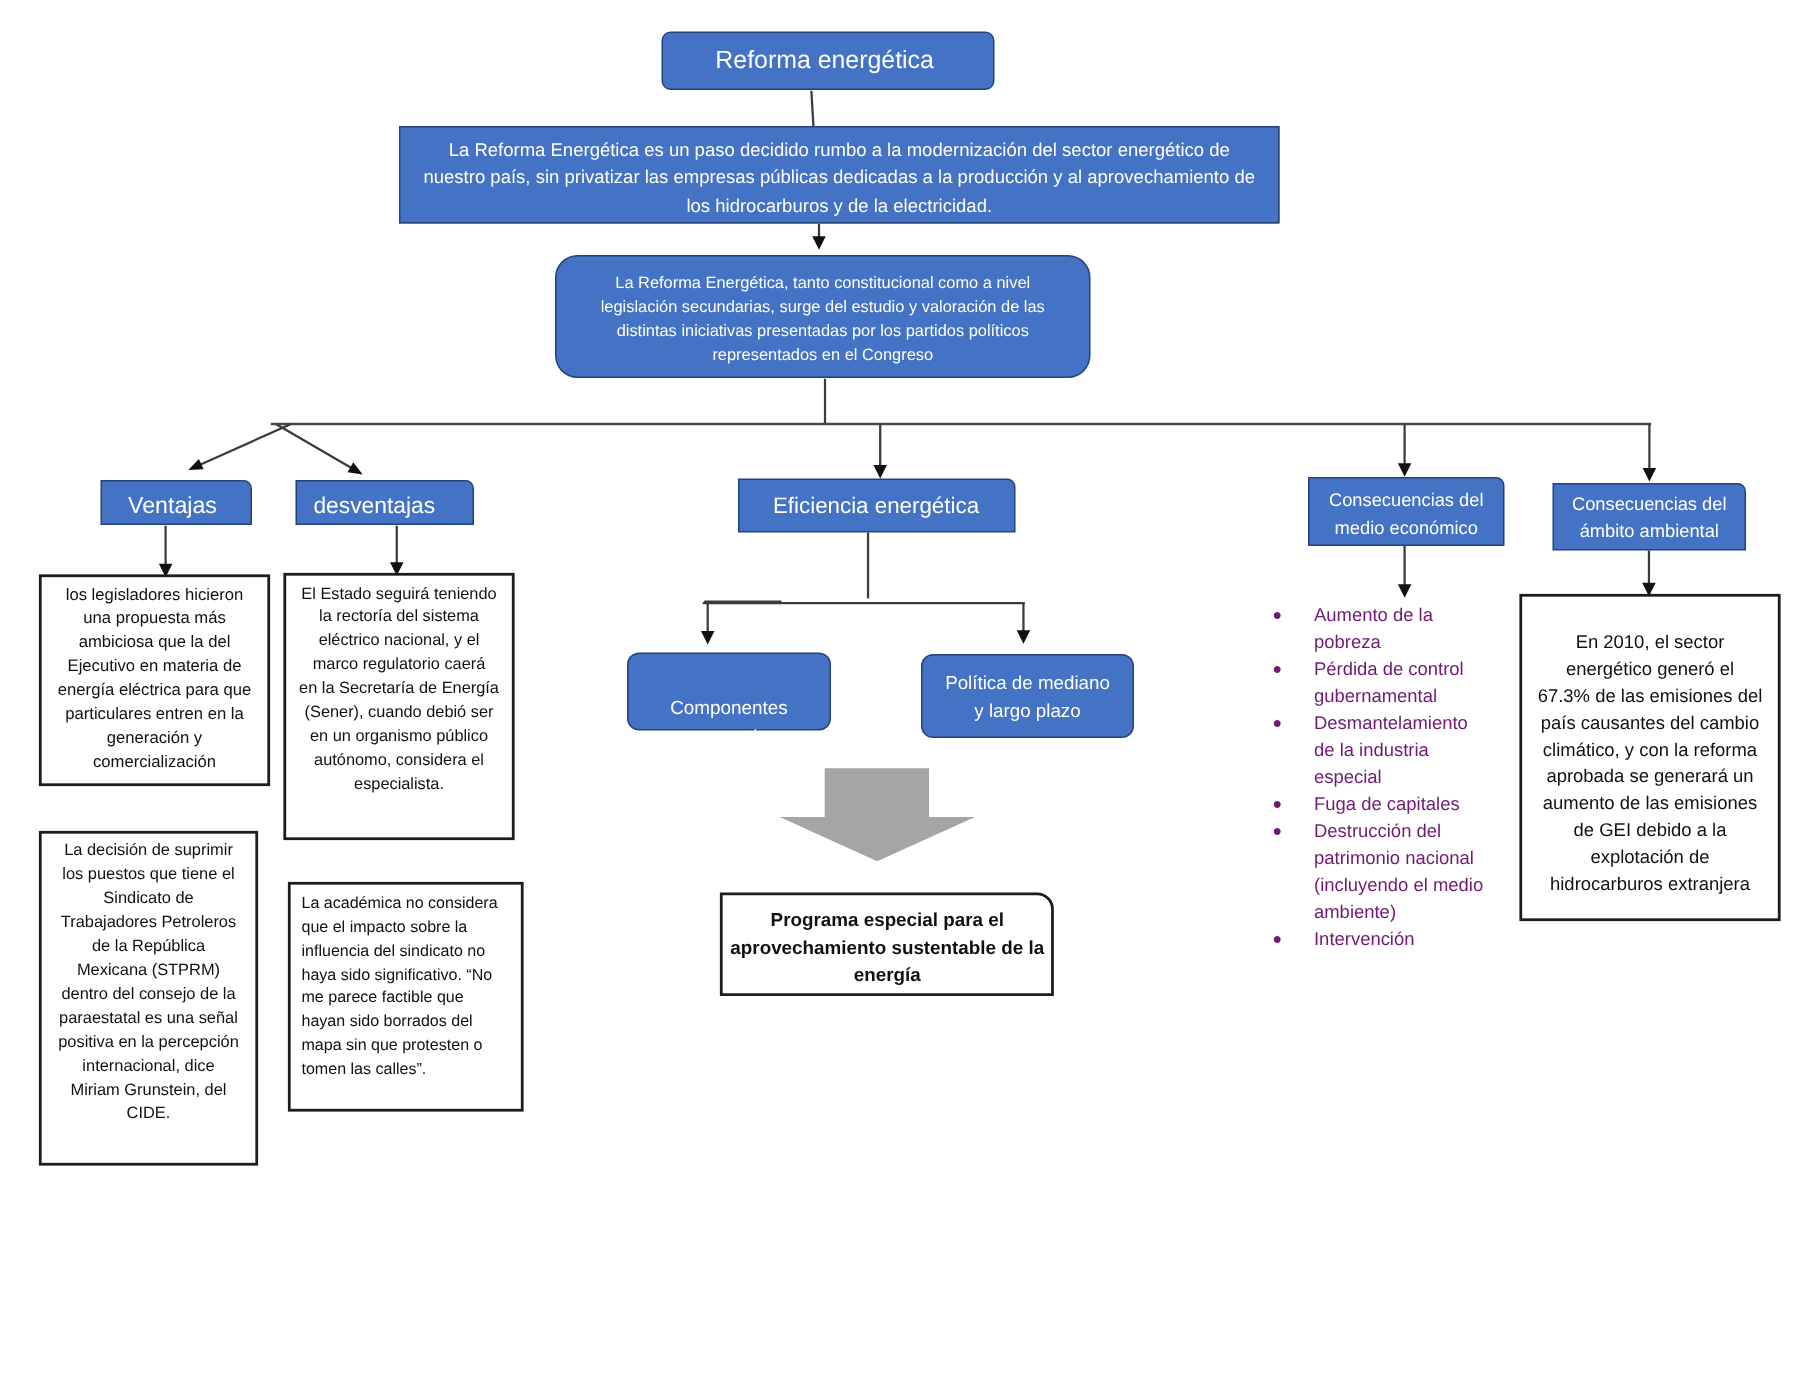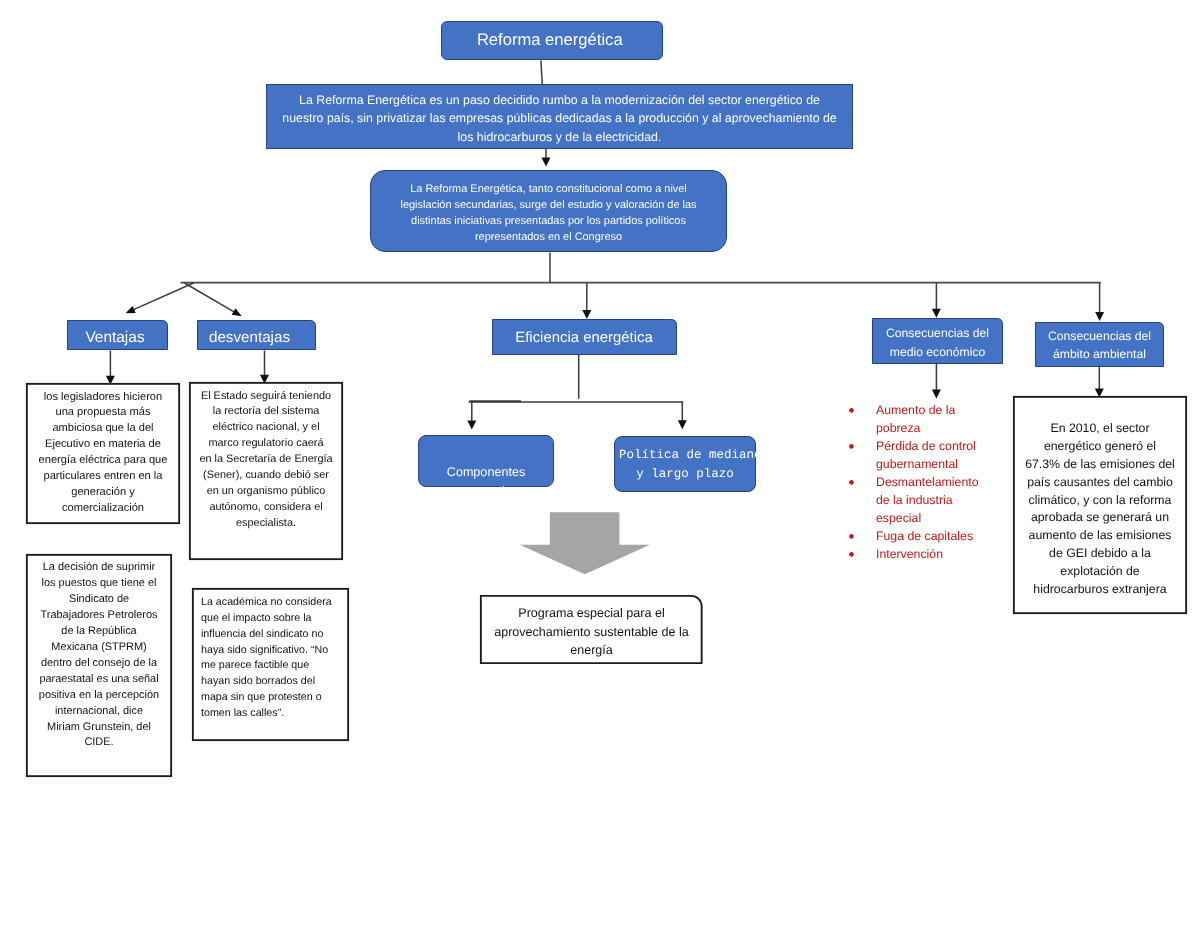--- a/index.html
+++ b/index.html
@@ -36,21 +36,21 @@
     background: #4472C4;
     border: 1.3px solid #23437A;
     color: #ffffff;
   }
   .white {
     background: transparent;
     border: none;
     color: #111111;
   }
   .snip { border-radius: 0 5.5px 0 0; }
-  .rtop { border-radius: 0 10px 0 0; }
+  .rtop { border-radius: 0 10px 0 0; font-weight: bold; }
   .node > .txt {
     width: 100%;
     padding: 0 4px;
     box-sizing: border-box;
     white-space: pre;
   }
   svg.lines {
     position: absolute;
     left: 0; top: 0;
     width: 1200px;
@@ -218,40 +218,44 @@
 mapa sin que protesten o
 tomen las calles”.</div>
   </div>
 
   <div class="node blue" style="left:418px; top:435px; width:136px; height:52px; border-radius:8px; font-size:12.6px; line-height:18.3px;">
     <div class="txt" style="padding-top:1px;margin-top:40px;">Componentes
 prospectivo</div>
   </div>
 
   <div class="node blue" style="left:614px; top:436px; width:142px; height:56px; border-radius:8px; font-size:12.5px; line-height:18.7px;">
-    <div class="txt" style="padding-top:1.5px;font-family:Liberation Mono, monospace;">Política de mediano
+    <div class="txt" style="padding-top:1.5px;">Política de mediano
 y largo plazo</div>
   </div>
 
   <div class="node white rtop" style="left:480px; top:595px; width:223px; height:69px; font-size:12.55px; line-height:18.7px;">
     <div class="txt" style="padding-top:5px;">Programa especial para el
 aprovechamiento sustentable de la
 energía</div>
   </div>
 
-  <div style="position:absolute; left:850.5px; top:401px; width:160px; font-size:12.3px; line-height:18.0px; color:#b91c1c;">
+  <div style="position:absolute; left:850.5px; top:401px; width:160px; font-size:12.3px; line-height:18.0px; color:#701a75;">
     <ul class="bullets">
         <li>Aumento de la
 pobreza</li>
         <li>Pérdida de control
 gubernamental</li>
         <li>Desmantelamiento
 de la industria
 especial</li>
         <li>Fuga de capitales</li>
+        <li>Destrucción del
+patrimonio nacional
+(incluyendo el medio
+ambiente)</li>
         <li>Intervención</li>
       </ul>
   </div>
 
   <div class="node white" style="left:1013px; top:396px; width:174px; height:218px; font-size:12.3px; line-height:17.88px; align-items:flex-start;">
     <div class="txt" style="padding-top:24px;">En 2010, el sector
 energético generó el
 67.3% de las emisiones del
 país causantes del cambio
 climático, y con la reforma

